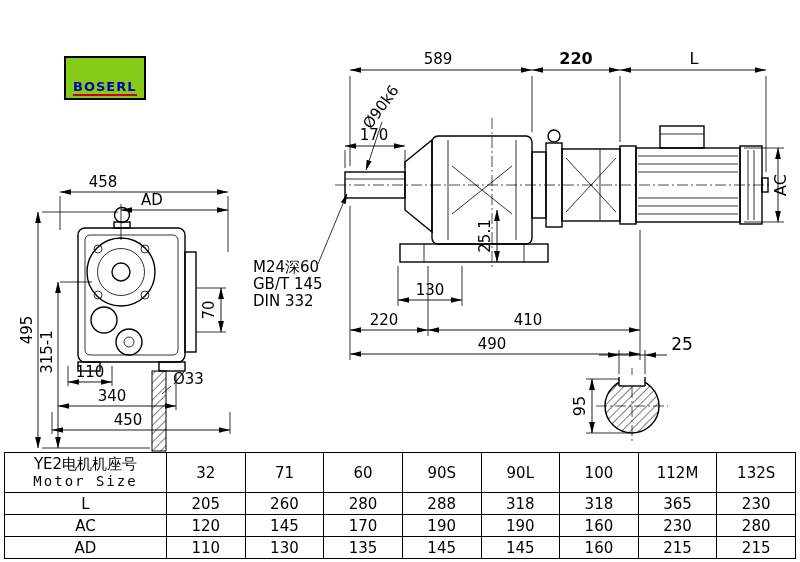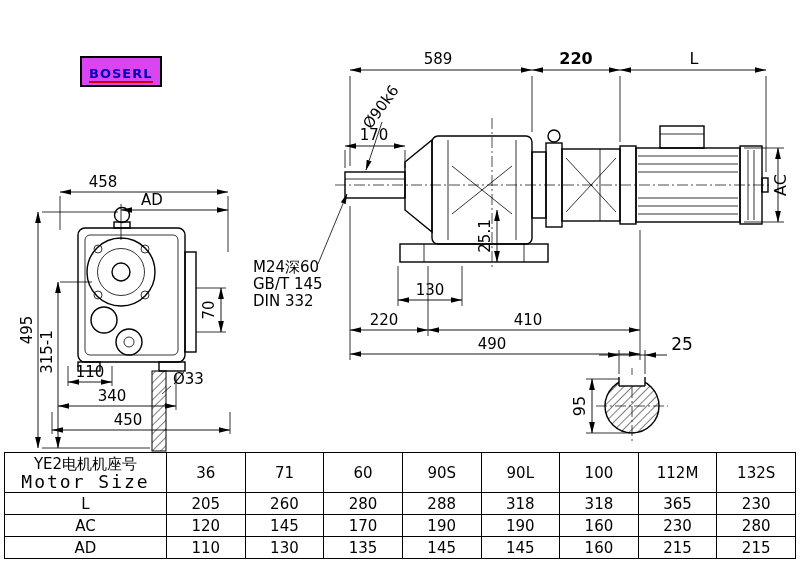--- a/index.html
+++ b/index.html
@@ -6,23 +6,23 @@
   html,body { background:#fff; }
   body { font-family:"DejaVu Sans", sans-serif; color:#000; }
   #canvas { position:relative; width:800px; height:562px; background:#fff; overflow:hidden; }
 
   #title {
     position:absolute; left:8px; top:5px;
     font-size:23px; font-weight:bold; color:#990000;
     letter-spacing:0.5px; white-space:nowrap;
   }
   #logo-box {
-    position:absolute; left:80px; top:56px;
-    border:2px solid #000; padding:5px 7px 2px 7px;
-    background:#d946ef;
+    position:absolute; left:64px; top:56px;
+    border:2px solid #000; padding:18px 7px 2px 7px;
+    background:#84cc16;
   }
   #logo-text {
     font-size:13px; font-weight:bold; color:#0000bb;
     letter-spacing:1px; border-bottom:2px solid #cc0000; display:inline-block;
   }
 
   #drawing { position:absolute; left:0; top:0; }
 
   svg text { font-family:"DejaVu Sans", sans-serif; fill:#000; }
   .dimtxt { font-size:15px; }
@@ -36,21 +36,21 @@
     position:absolute; left:4px; top:452px; width:792px;
     border-collapse:collapse; table-layout:fixed; background:#fff;
   }
   #spec-table th, #spec-table td {
     border:1.5px solid #000; text-align:center; vertical-align:middle;
     font-size:15px; font-weight:normal; padding:0; height:22px; color:#000;margin-top:13px;
   }
   #spec-table col.first { width:162px; }
   #spec-table tr.hdr th { height:40px; }
   .hdr-cn { font-size:15px; line-height:18px; }
-  .hdr-en { font-size:18px; line-height:17px; font-family:"DejaVu Sans Mono", monospace; letter-spacing:2px; }
+  .hdr-en { font-size:14px; line-height:17px; font-family:"DejaVu Sans Mono", monospace; letter-spacing:2px; }
 </style>
 </head>
 <body>
 
 <div id="canvas">
 
   <svg id="drawing" width="800" height="452" viewBox="0 0 800 452">
     <defs>
       <marker id="arr" viewBox="0 0 12 6" refX="11.5" refY="3" markerWidth="13" markerHeight="7" orient="auto-start-reverse">
         <path d="M0,0 L12,3 L0,6 z" fill="#000"></path>
@@ -263,21 +263,21 @@
         <col>
         <col>
         <col>
     </colgroup>
     <tbody>
         <tr class="hdr">
       <th>
         <div class="hdr-cn">YE2电机机座号</div>
         <div class="hdr-en">Motor Size</div>
       </th>
-      <th>36</th>
+      <th>32</th>
       <th>71</th>
       <th>60</th>
       <th>90S</th>
       <th>90L</th>
       <th>100</th>
       <th>112M</th>
       <th>132S</th>
     </tr>
     <tr>
       <td>L</td>

